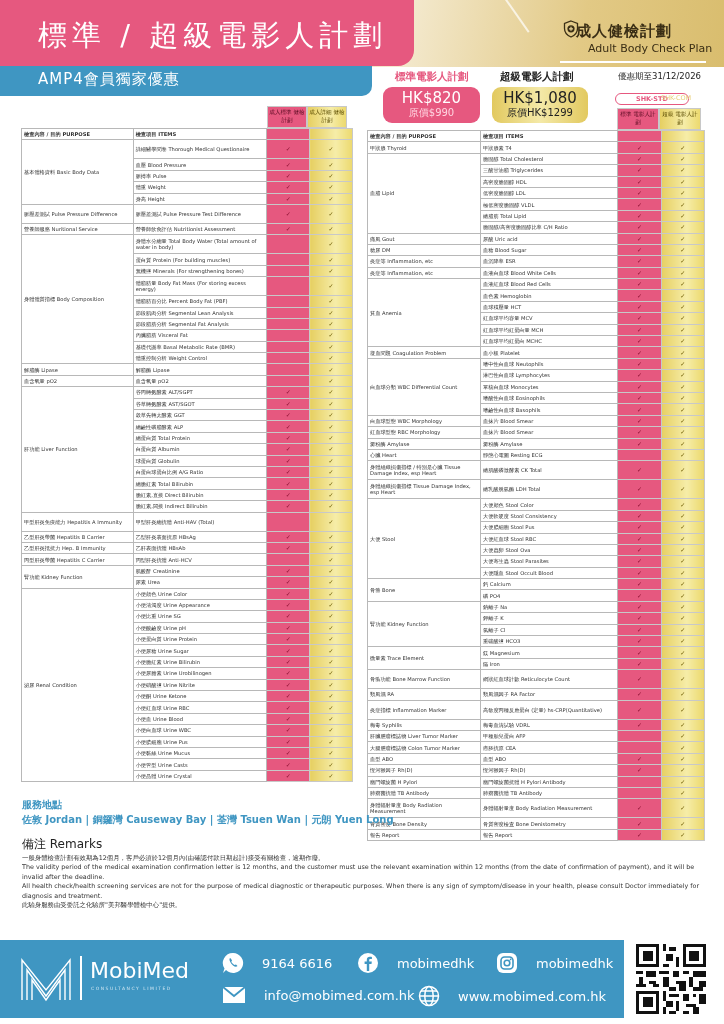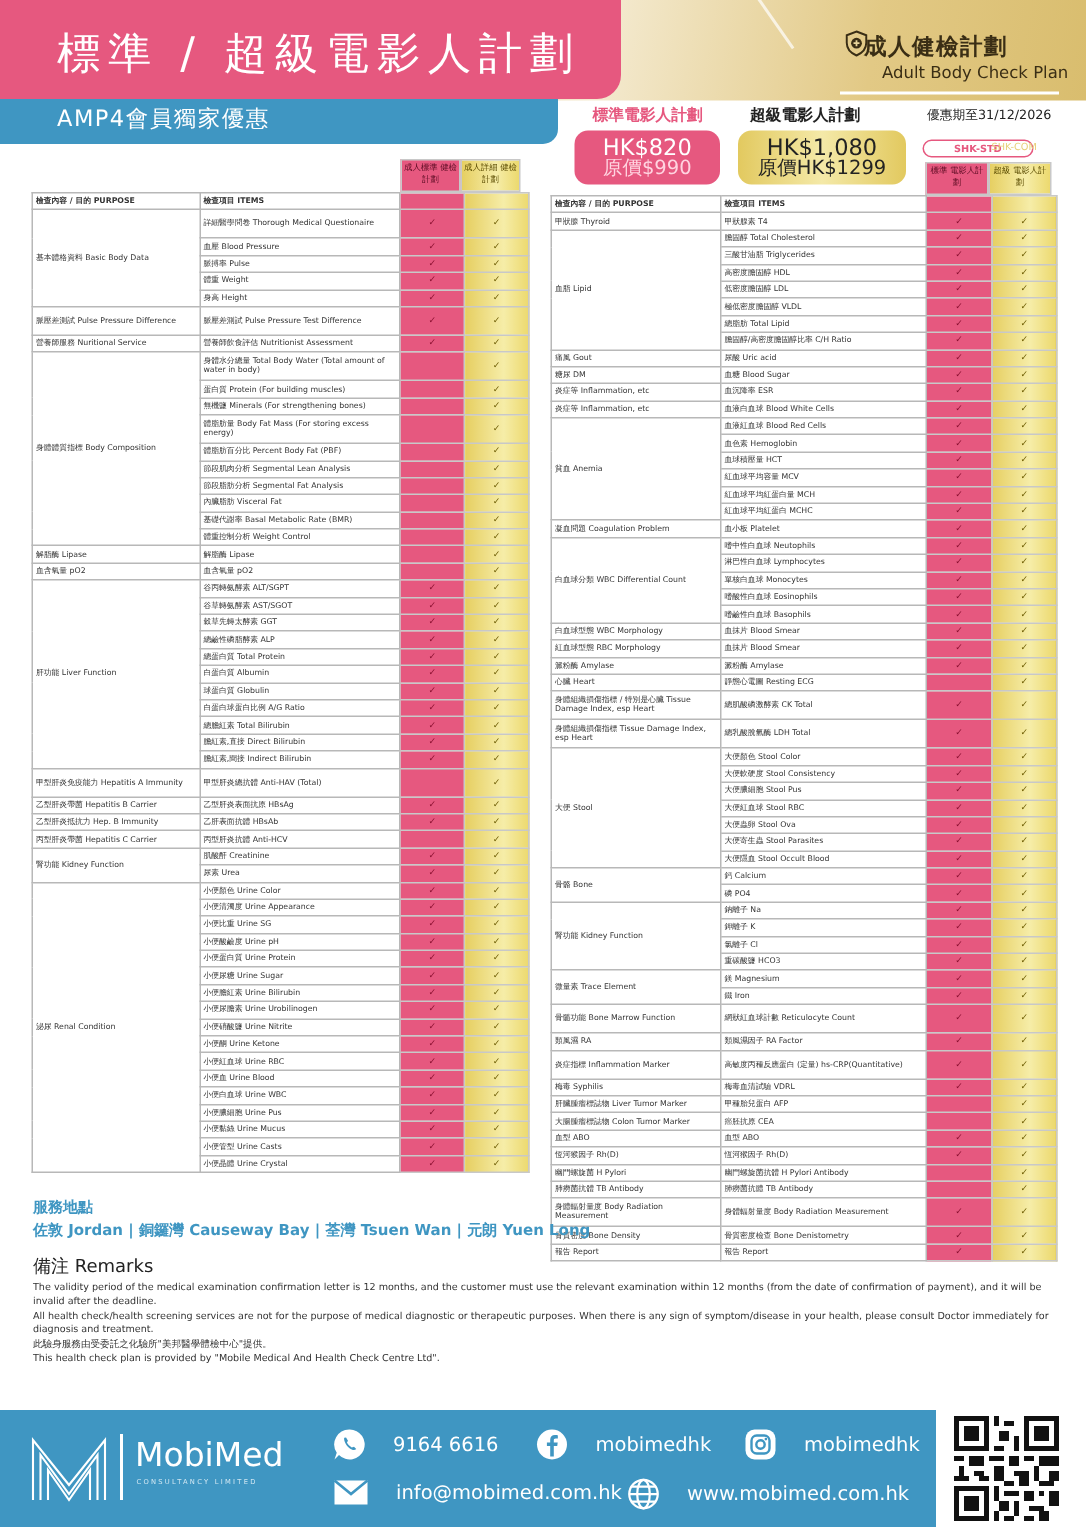--- a/index.html
+++ b/index.html
@@ -20,24 +20,24 @@
   .brand-zh { position: absolute; left: 576px; top: 22px; font-size: 15px; color: #3a2e15; letter-spacing: 1px; font-weight: bold; }
   .brand-en { position: absolute; left: 588px; top: 42px; font-size: 11px; color: #3a2e15; }
   .brand-icon { position: absolute; left: 563px; top: 20px; width: 16px; height: 18px; }
   .brand-line { position: absolute; left: 560px; top: 61px; width: 146px; height: 1.5px; background: #fff; }
 
   
   .pr-lbl-std { position: absolute; left: 395px; top: 70px; font-size: 10.5px; color: #e6587f; font-weight: bold; }
   .pr-lbl-com { position: absolute; left: 500px; top: 70px; font-size: 10.5px; color: #222; font-weight: bold; }
   .pr-card { position: absolute; top: 87px; height: 36px; border-radius: 9px; text-align: center; }
   .pr-card .p { font-size: 15px; line-height: 18px; margin-top: 2px; }
-  .pr-card .o { font-size: 13px; line-height: 11px; }
+  .pr-card .o { font-size: 10px; line-height: 11px; }
   .pr-card.std { left: 383px; width: 97px; background: #e6587f; color: #fff; }
   .pr-card.std .o { color: #ffd4e0; }
-  .pr-card.com { left: 492px; width: 112px; background: linear-gradient(90deg, #e2c95f, #f4e9a8 50%, #e2c95f); color: #222; }
+  .pr-card.com { left: 492px; width: 96px; background: linear-gradient(90deg, #e2c95f, #f4e9a8 50%, #e2c95f); color: #222; }
   .offer { position: absolute; left: 618px; top: 71px; font-size: 8.5px; color: #222; }
   .tag-std { position: absolute; left: 615px; top: 93px; font-size: 6.5px; color: #e6587f; border: 1px solid #e6587f;
     border-radius: 8px; padding: 1px 20px; font-weight: bold; }
   .tag-com { position: absolute; left: 661px; top: 94px; font-size: 6.5px; color: #e7d07a; }
 
   
   .tbl { position: absolute; border-collapse: collapse; font-size: 5.2px; color: #333; }
   .tbl td { border: 1px solid #b8b8b8; padding: 0 2px; height: 11.4px; line-height: 6px; vertical-align: middle; background: #fff; }
   .tbl td.pk { background: #e6587f; text-align: center; color: #8a1030; font-size: 6px; border-color: #c8c8c8; }
   .tbl td.yl { background: linear-gradient(90deg, #e6cf62, #f6eda8 60%, #ecd96e); text-align: center; color: #6b5a00; font-size: 6px; border-color: #c8c8c8; }
@@ -731,24 +731,24 @@
         <td class="pk">✓</td>
         <td class="yl">✓</td>
       </tr>
     </tbody>
   </table>
 
 <div class="loc-title">服務地點</div>
 <div class="loc-list">佐敦 Jordan | 銅鑼灣 Causeway Bay | 荃灣 Tsuen Wan | 元朗 Yuen Long</div>
 <div class="rem-title">備注 Remarks</div>
 <div class="rem">
+  <div>一般身體檢查計劃有效期為12個月，客戶必須於12個月內(由確認付款日期起計)接受有關檢查，逾期作廢。</div>
   <div>The validity period of the medical examination confirmation letter is 12 months, and the customer must use the relevant examination within 12 months (from the date of confirmation of payment), and it will be invalid after the deadline.</div>
   <div>All health check/health screening services are not for the purpose of medical diagnostic or therapeutic purposes. When there is any sign of symptom/disease in your health, please consult Doctor immediately for diagnosis and treatment.</div>
   <div>此驗身服務由受委託之化驗所"美邦醫學體檢中心"提供。</div>
-  <div>This health check plan is provided by "Mobile Medical And Health Check Centre Ltd".</div>
 </div>
 
 <div class="footer">
   <svg class="logo-m" viewBox="0 0 52 46">
     <g fill="none" stroke="#fff" stroke-width="1.4">
       <path d="M2 44 V4 L26 34 L50 4 V44"></path>
       <path d="M7 44 V14 L26 40 L45 14 V44"></path>
       <path d="M12 44 V24 L26 44 L40 24 V44"></path>
     </g>
   </svg>

